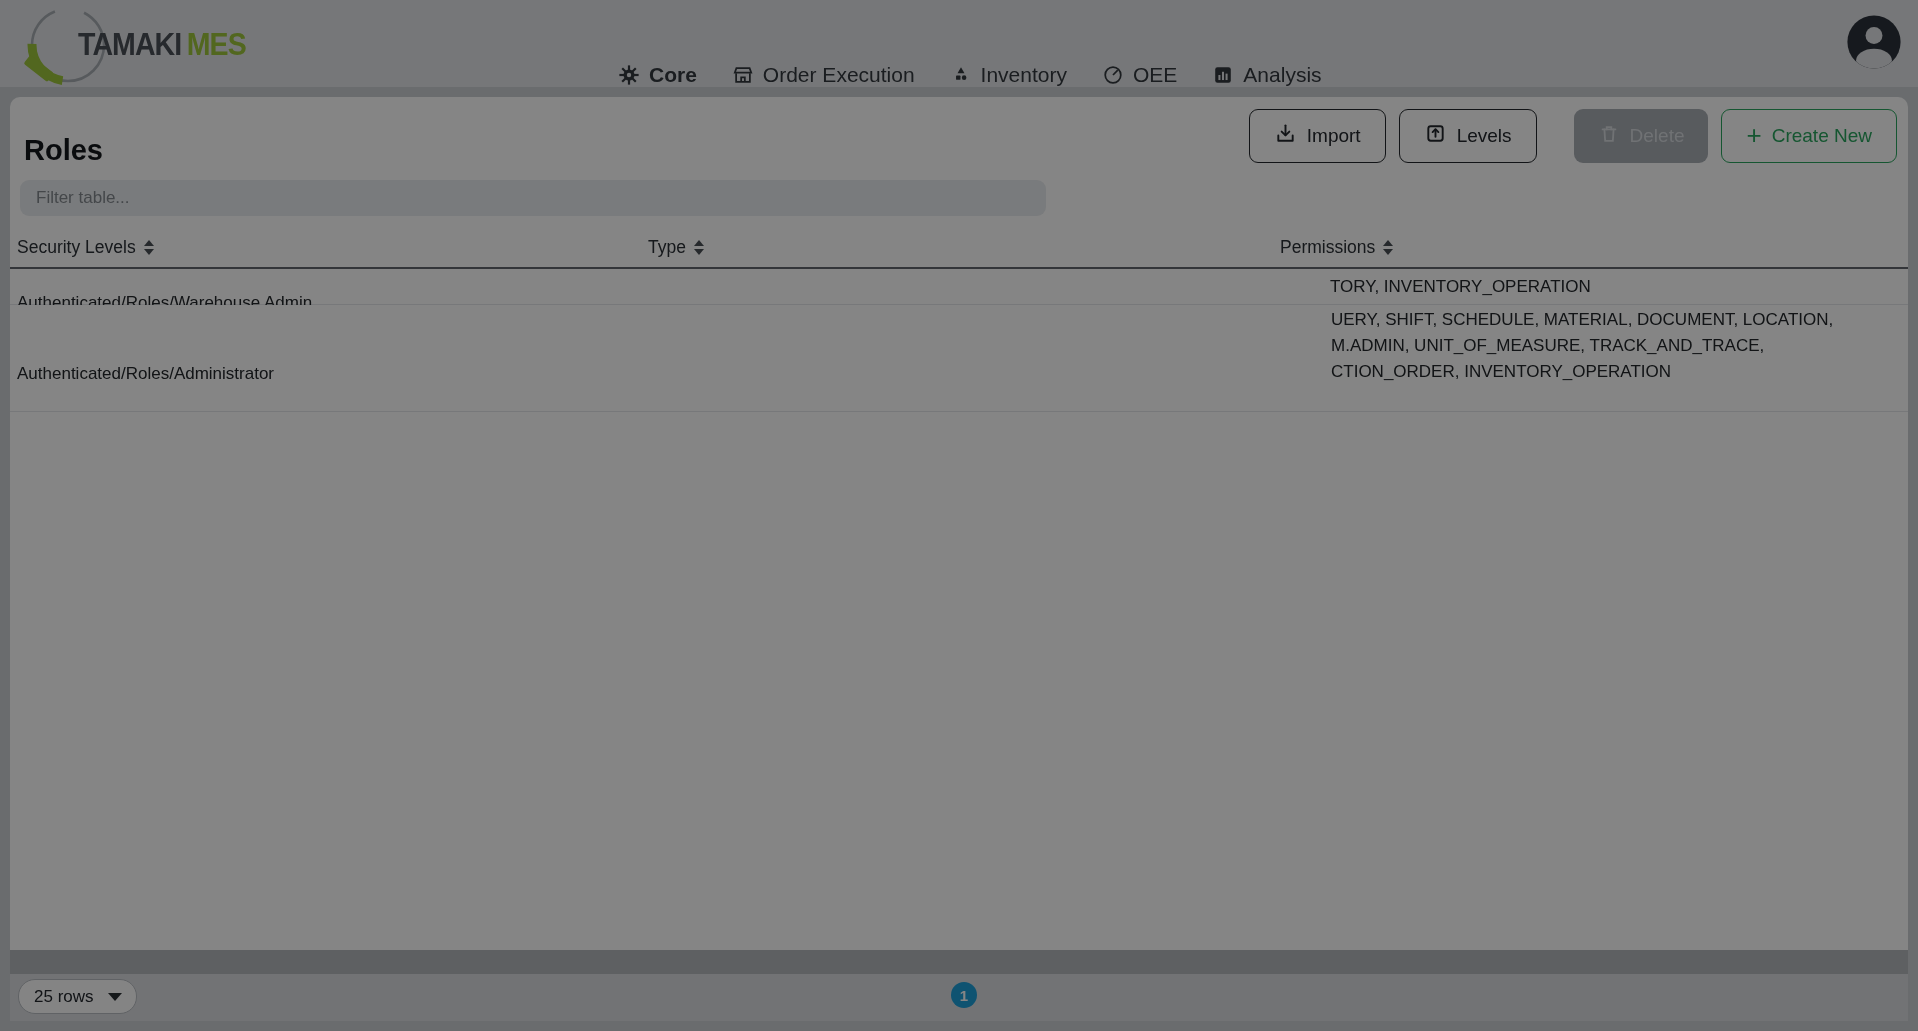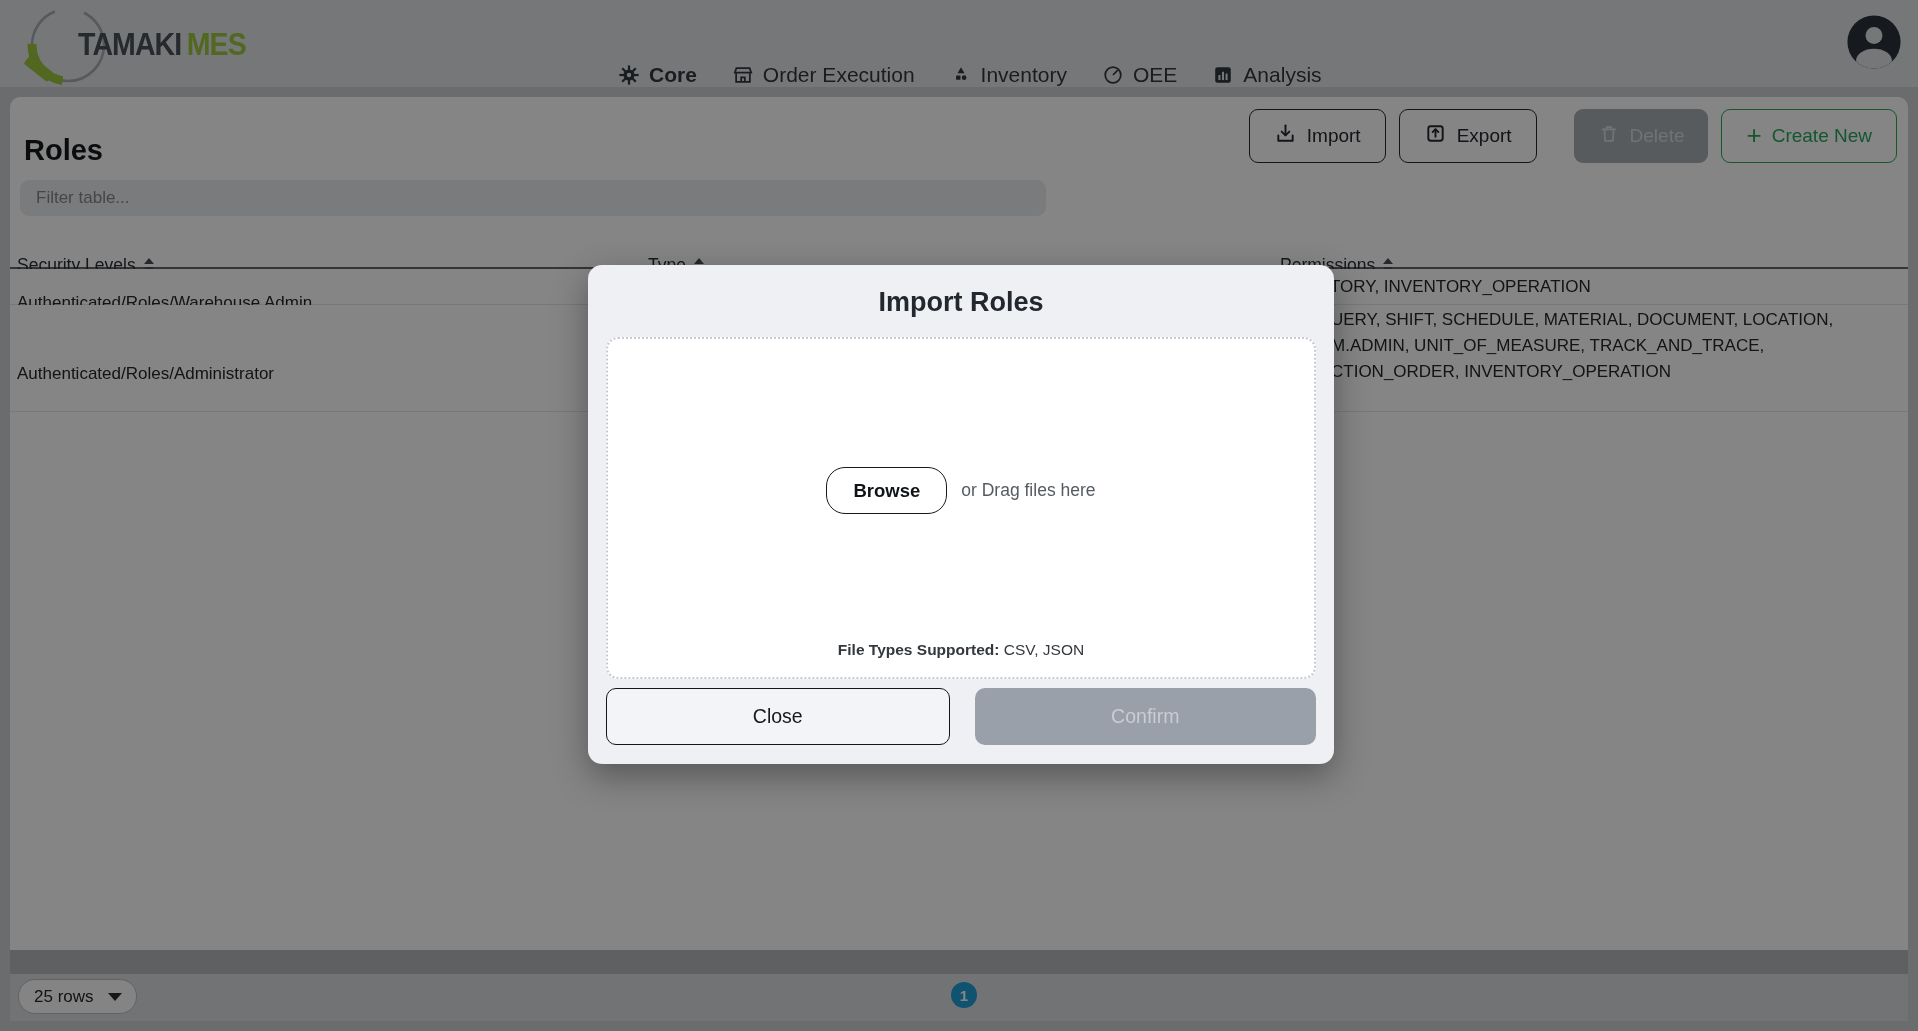--- a/index.html
+++ b/index.html
@@ -26,21 +26,21 @@
   .btn{display:flex;align-items:center;justify-content:center;gap:10px;height:54px;border-radius:9px;font-size:19px;padding:0 24px;box-sizing:border-box;cursor:pointer;white-space:nowrap;}
   .btn-outline{border:1.6px solid #24282d;color:#24282d;background:transparent;}
   .btn-disabled{background:#a9aeb5;color:#d6dade;border:none;margin-left:24px;cursor:default;}
   .btn-green{border:1.6px solid #2aa55e;color:#2aa55e;background:transparent;}
   .plus{font-size:26px;font-weight:400;line-height:1;margin-top:-3px;}
   .filter{position:absolute;left:10px;top:83px;width:1026px;height:36px;background:#e9ecef;border:none;border-radius:9px;padding:0 16px;font-size:17px;color:#2a2e33;font-family:"Liberation Sans",sans-serif;box-sizing:border-box;outline:none;}
   .filter::placeholder{color:#82888e;}
 
   
   .thead{position:absolute;left:0;top:135px;width:1898px;height:35px;border-bottom:2px solid #62676d;}
-  .th{position:absolute;top:5px;display:flex;align-items:center;gap:8px;font-size:17.5px;color:#2b3036;margin-top:18px;}
+  .th{position:absolute;top:5px;display:flex;align-items:center;gap:8px;font-size:17.5px;color:#2b3036;}
   .th-sec{left:7px;} .th-type{left:638px;} .th-perm{left:1270px;}
   .sort{display:inline-flex;flex-direction:column;gap:3px;}
   .sort i{width:0;height:0;border-left:5px solid transparent;border-right:5px solid transparent;}
   .sort .up{border-bottom:6px solid #4a4f55;}
   .sort .dn{border-top:6px solid #4a4f55;}
   .row{position:absolute;left:0;width:1898px;background:#fff;border-bottom:1px solid #e4e7ea;font-size:17px;color:#23272b;}
   .row1{top:172px;height:35px;}
   .row2{top:208px;height:106px;}
   .cell-sec{position:absolute;left:7px;top:50%;transform:translateY(-50%);white-space:nowrap;margin-top:16px;}
   .frag1{position:absolute;left:1320px;top:50%;transform:translateY(-50%);white-space:nowrap;}
@@ -174,21 +174,21 @@
         <span>Import</span>
       </button>
       <button class="btn btn-outline">
         <span>
           <svg width="23" height="23" viewBox="0 0 24 24" fill="none" stroke="#24282d" stroke-width="2" stroke-linecap="round" stroke-linejoin="round">
             <rect x="4.5" y="4.5" width="15" height="15" rx="2.5"></rect>
             <path d="M12 15.5 V8"></path>
               <path d="M9 10.5 L12 7.5 L15 10.5"></path>
           </svg>
         </span>
-        <span>Export</span>
+        <span>Levels</span>
       </button>
       <button class="btn btn-disabled">
         <span>
           <svg width="22" height="22" viewBox="0 0 24 24" fill="none" stroke="#d6dade" stroke-width="2" stroke-linecap="round">
             <path d="M5 7 H19"></path>
               <path d="M9.5 7 V4.5 H14.5 V7"></path>
               <path d="M7 7 L7.8 19.5 H16.2 L17 7"></path>
           </svg>
         </span>
         <span>Delete</span>
@@ -244,33 +244,14 @@
   <footer class="footbar">
     <div class="rows-select">
       <span>25 rows</span>
       <span class="caret"></span>
     </div>
     <div class="page-dot">1</div>
   </footer>
 
   <div class="backdrop"></div>
 
-  <div class="modal">
-    <div class="modal-title">Import Roles</div>
-
-    <div class="dropzone">
-      <div class="browse-row">
-        <button class="browse-btn">Browse</button>
-        <span class="drag-hint">or Drag files here</span>
-      </div>
-      <div class="filetypes">
-        <b>File Types Supported:</b>
-        <span>CSV, JSON</span>
-      </div>
-    </div>
-
-    <div class="modal-actions">
-      <button class="m-btn m-close">Close</button>
-      <button class="m-btn m-confirm">Confirm</button>
-    </div>
-  </div>
 
 </div>
 
 </body></html>

